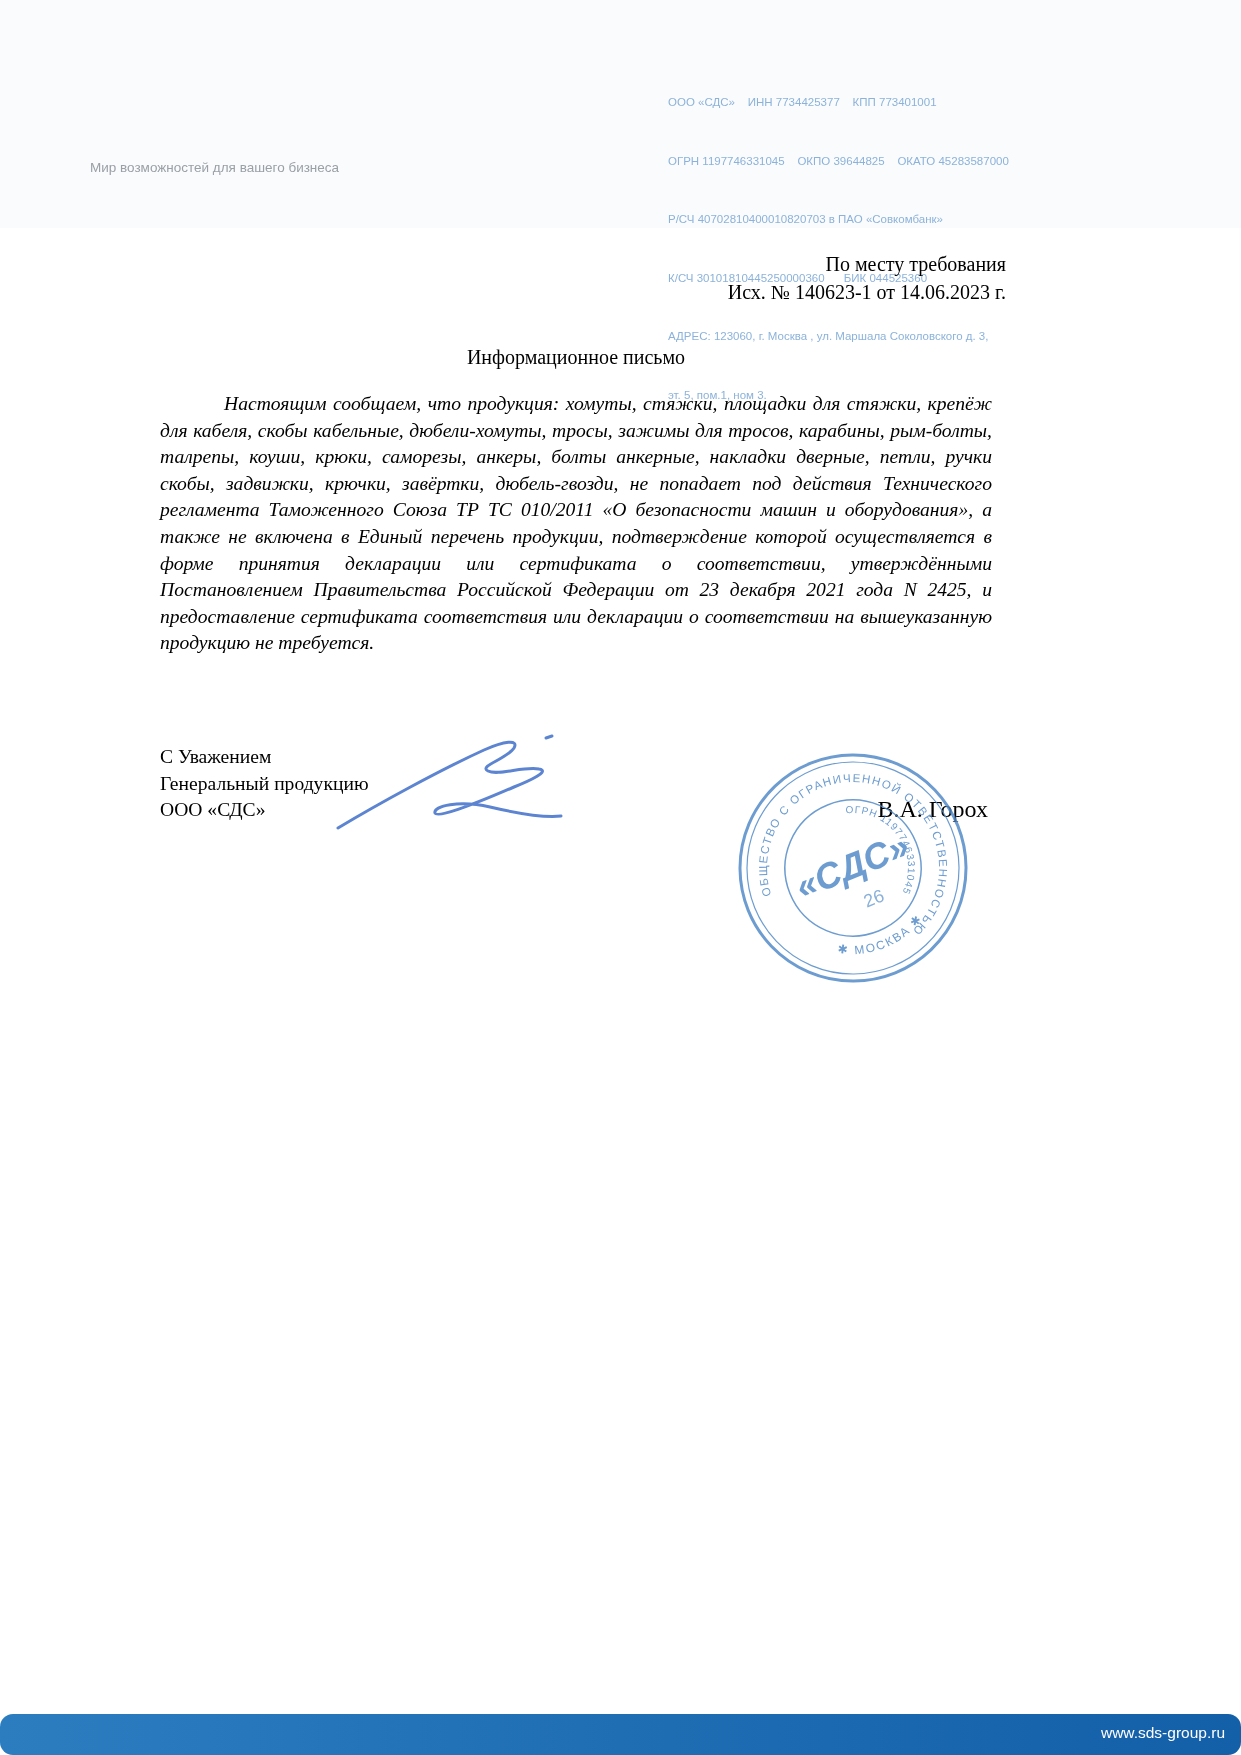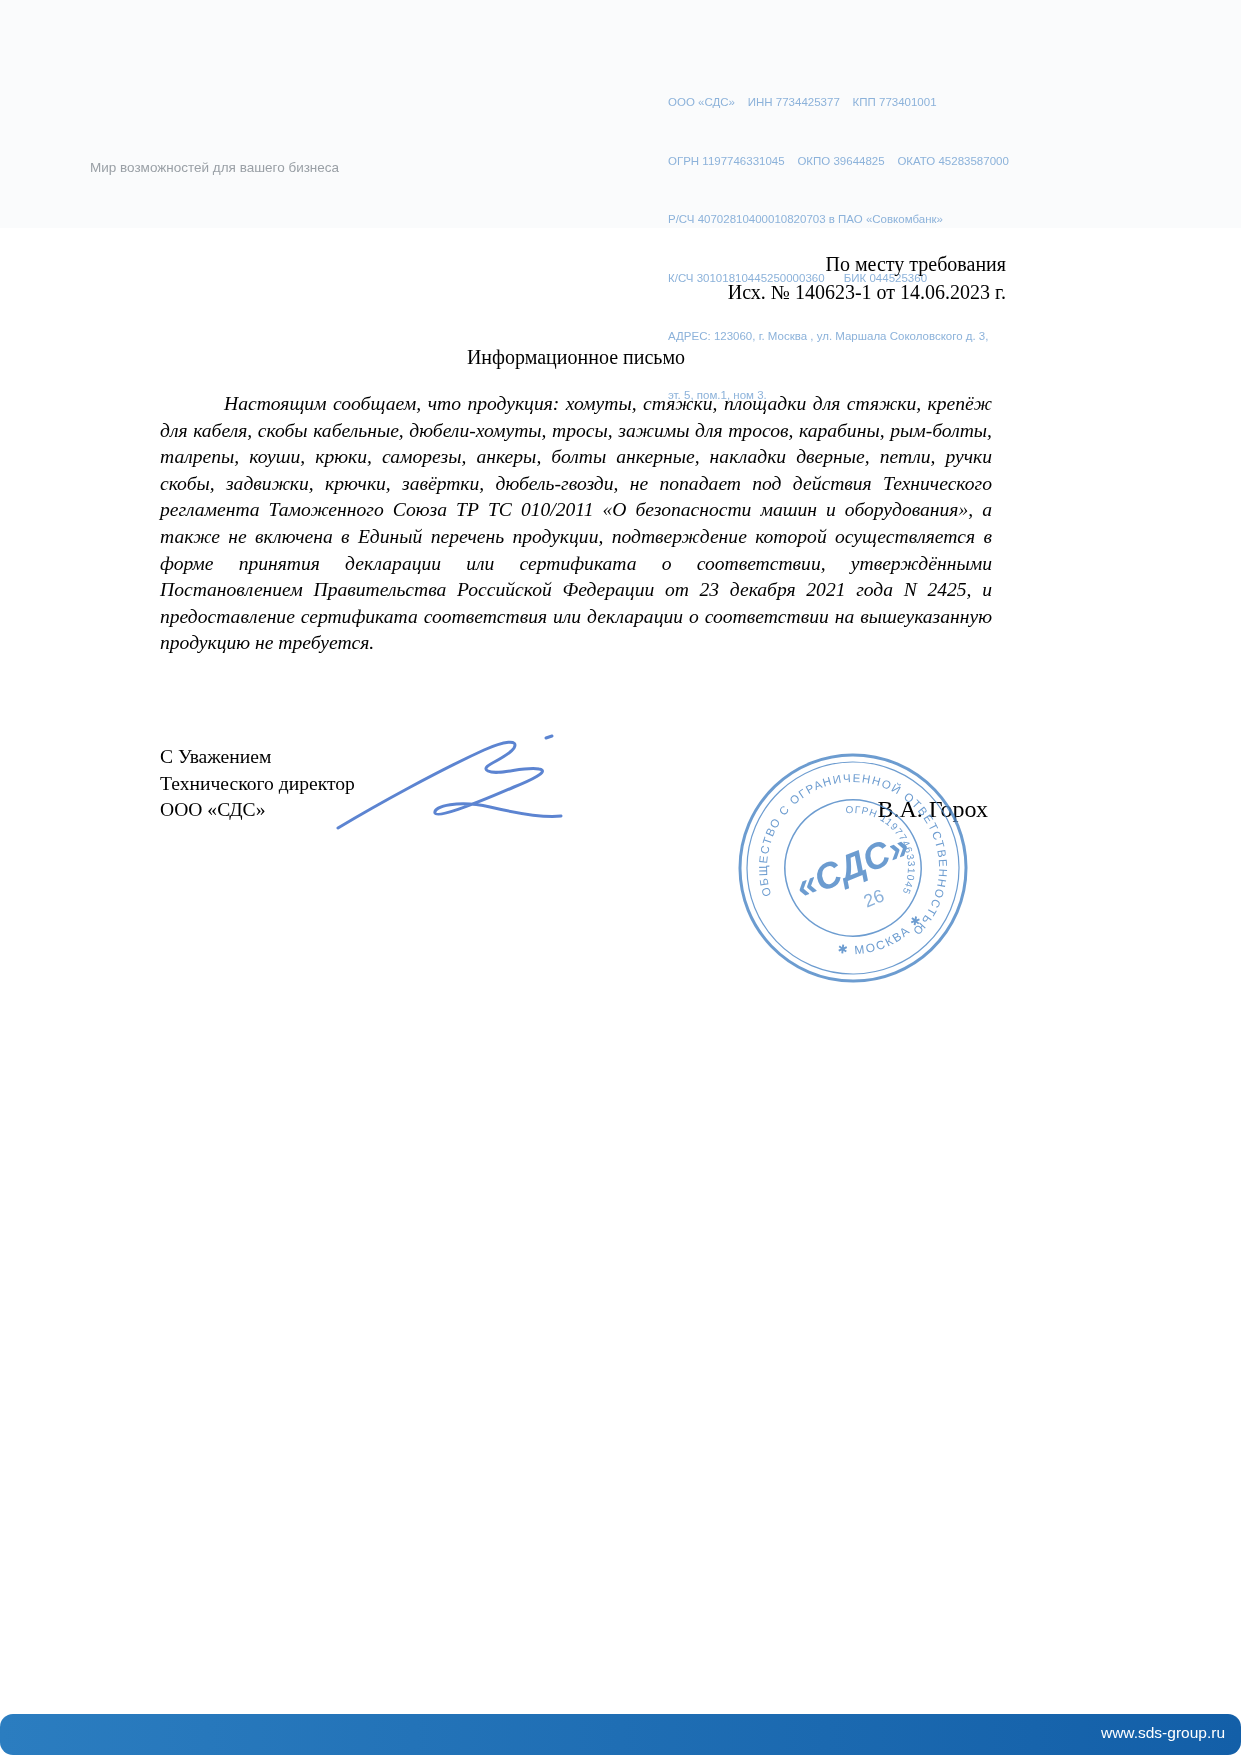--- a/index.html
+++ b/index.html
@@ -90,21 +90,21 @@
   </div>
 
   <div class="doc-title">Информационное письмо</div>
 
   <div class="body-text">
     <p class="indent">Настоящим сообщаем, что продукция: хомуты, стяжки, площадки для стяжки, крепёж для кабеля, скобы кабельные, дюбели-хомуты, тросы, зажимы для тросов, карабины, рым-болты, талрепы, коуши, крюки, саморезы, анкеры, болты анкерные, накладки дверные, петли, ручки скобы, задвижки, крючки, завёртки, дюбель-гвозди, не попадает под действия Технического регламента Таможенного Союза ТР ТС 010/2011 «О безопасности машин и оборудования», а также не включена в Единый перечень продукции, подтверждение которой осуществляется в форме принятия декларации или сертификата о соответствии, утверждёнными Постановлением Правительства Российской Федерации от 23 декабря 2021 года N 2425, и предоставление сертификата соответствия или декларации о соответствии на вышеуказанную продукцию не требуется.</p>
   </div>
 
   <div class="sig-block">
     <div>С Уважением</div>
-    <div>Технического директор</div>
+    <div>Генеральный продукцию</div>
     <div>ООО «СДС»</div>
   </div>
   <div class="sig-name">В.А. Горох</div>
 
   <svg class="signature-svg" width="260" height="115" viewBox="0 0 260 115">
     <g fill="none" stroke="#3f6fc9" stroke-width="3" stroke-linecap="round" stroke-linejoin="round" opacity="0.85">
       <path d="M 20,100 C 60,76 122,42 166,22 C 186,13 201,11 196,20 C 189,31 160,38 170,43 C 180,48 206,38 221,41 C 233,43 211,53 196,59 C 150,79 119,90 117,85 C 115,78 141,72 172,79 C 202,86 226,90 243,88"></path>
       <path d="M 228,10 L 234,8"></path>
     </g>
   </svg>

